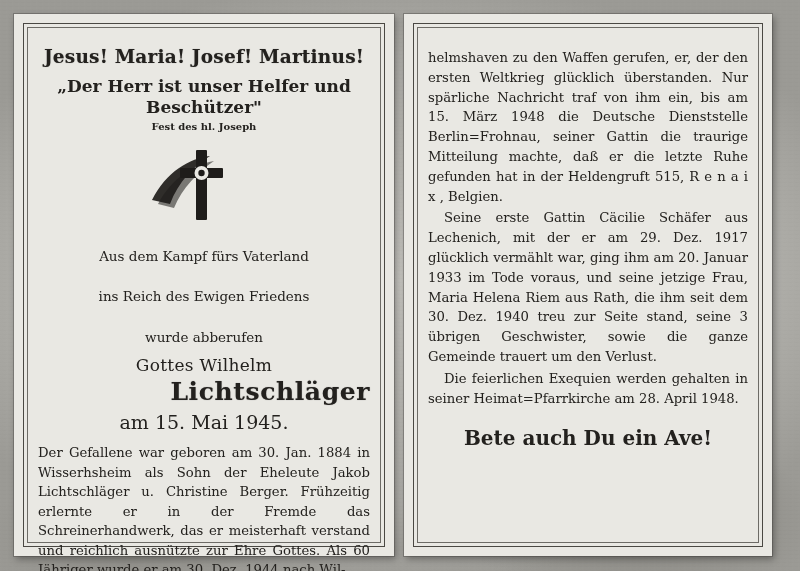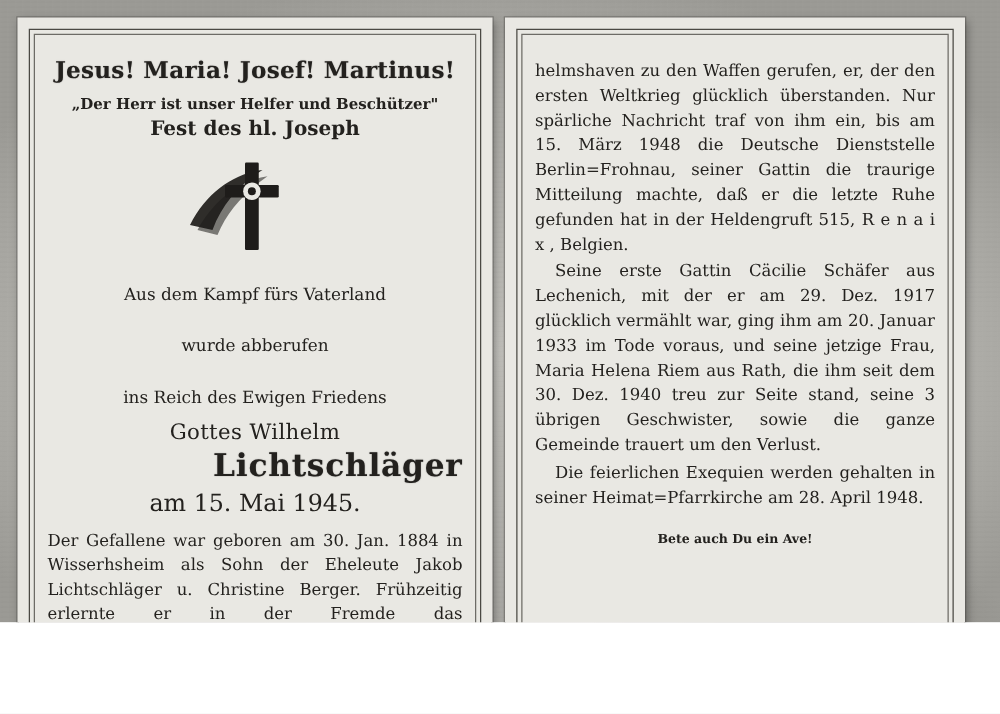--- a/index.html
+++ b/index.html
@@ -3,23 +3,23 @@
 <meta charset="utf-8">
 <style>
   html, body {
     margin: 0;
     padding: 0;
     background: #ffffff;
   }
   #page {
     position: relative;
     width: 800px;
-    height: 498px;
+    height: 571px;
     overflow: hidden;
-    background: #e5e5e5;
+    background: #5eead4;
     font-family: "DejaVu Serif", serif;
   }
   
   .scan-bg {
     position: absolute;
     inset: 0;
     background:
       radial-gradient(ellipse 260px 120px at 640px 520px, rgba(120,118,112,0.55), rgba(120,118,112,0) 70%),
       radial-gradient(ellipse 200px 110px at 120px 545px, rgba(120,118,112,0.35), rgba(120,118,112,0) 70%),
       radial-gradient(ellipse 500px 300px at 400px 280px, #c6c5c0, #aeadA8 75%, #9b9a95 100%);
@@ -64,28 +64,28 @@
   .title-main {
     text-align: center;
     font-size: 18.5px;
     letter-spacing: .2px;
     font-weight: 700;
     margin-top: 12px;
     text-shadow: 0 0 1px rgba(0,0,0,.35);
   }
   .quote {
     text-align: center;
-    font-size: 12px;
+    font-size: 17px;
     margin-top: 9px;
     font-weight: 700;
     line-height: 1.25;
   }
   .feast {
     text-align: center;
-    font-size: 16px;
+    font-size: 10px;
     margin-top: 2px;
     font-weight: 700;
   }
   .emblem {
     margin: 10px auto 6px auto;
     width: 120px;
     height: 84px;
     position: relative;
   }
   .lines-left {
@@ -126,21 +126,21 @@
     font-size: 13.2px;
     line-height: 1.5;
     text-align: justify;
     text-justify: inter-word;
     margin-top: 14px;
   }
   .body-right p { margin: 0 0 2px 0; }
   .body-right p + p { text-indent: 16px; }
   .closing {
     text-align: center;
-    font-size: 10px;
+    font-size: 20px;
     font-weight: 700;
     margin-top: 18px;
   }
   .printer {
     position: absolute;
     left: 58px;
     bottom: 12px;
     font-size: 10.5px;
     color: #3b3935;
     font-style: italic;
@@ -170,22 +170,22 @@
             <path d="M14 62 C 28 36, 50 22, 70 19 C 54 30, 38 46, 30 66 Z" opacity="0.55"></path>
             <rect x="52" y="8" width="11" height="70" rx="1"></rect>
             <rect x="36" y="26" width="43" height="10" rx="1"></rect>
             <circle cx="57.5" cy="31" r="7" fill="#e9e8e3"></circle>
             <circle cx="57.5" cy="31" r="3.2" fill="#1e1c1a"></circle>
           </g>
         </svg>
       </div>
 
       <div class="lines-left">Aus dem Kampf fürs Vaterland</div>
+      <div class="lines-left">ins Reich des Ewigen Friedens</div>
       <div class="lines-left">wurde abberufen</div>
-      <div class="lines-left">ins Reich des Ewigen Friedens</div>
 
       <div class="name-first">Gottes Wilhelm</div>
       <div class="name-last">Lichtschläger</div>
       <div class="death-date">am 15. Mai 1945.</div>
 
       <div class="body-left">Der Gefallene war geboren am 30. Jan. 1884 in Wisserhsheim als Sohn der Eheleute Jakob Lichtschläger u. Christine Berger. Frühzeitig erlernte er in der Fremde das Schreinerhandwerk, das er meisterhaft verstand und reichlich ausnützte zur Ehre Gottes. Als 60 Jähriger wurde er am 30. Dez. 1944 nach Wil-</div>
     </div>
   </div>
 
   <div class="card" id="card-right">

